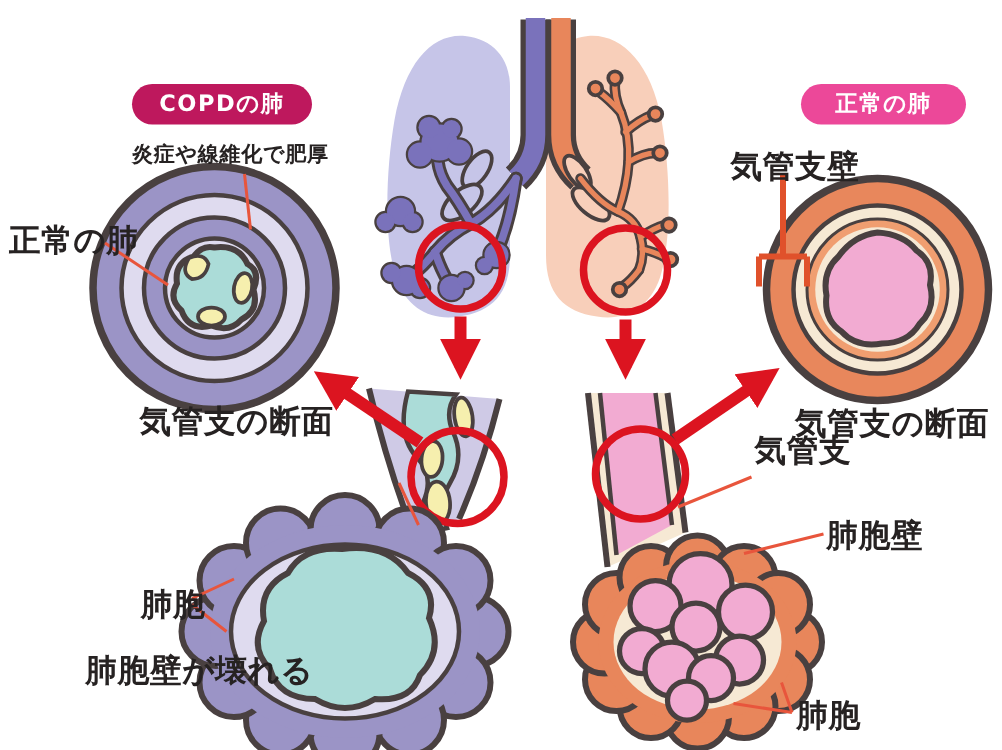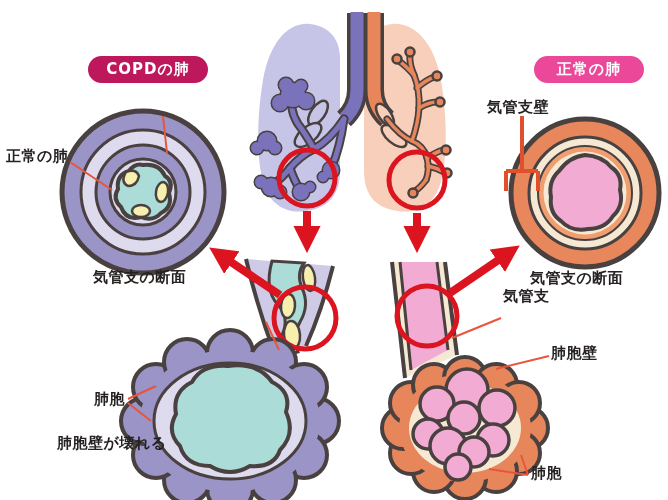--- a/index.html
+++ b/index.html
@@ -1,19 +1,19 @@
 <!DOCTYPE html>
 <html><head>
 <meta charset="utf-8">
 <style>
   html,body{margin:0;padding:0;background:#fff;}
   #stage{position:relative;width:668px;height:500px;background:#ffffff;overflow:hidden;
          font-family:"DejaVu Sans","Liberation Sans",sans-serif;}
   #art{position:absolute;left:0;top:0;}
-  .lbl{position:absolute;font-weight:700;color:#262222;font-size:15px;line-height:1.15;
+  .lbl{position:absolute;font-weight:700;color:#262222;font-size:21px;line-height:1.15;
        white-space:nowrap;letter-spacing:0.5px;}
   .badge{position:absolute;height:27px;line-height:27px;text-align:center;color:#ffffff;
          font-weight:700;font-size:15px;border-radius:14px;letter-spacing:1px;}
   .badge-copd{left:88px;top:56px;width:120px;background:#be185d;}
   .badge-normal{left:534px;top:56px;width:110px;background:#ec4899;}
   .l-thickening{left:88px;top:95px;font-size:14px;}
   .l-sputum{left:6px;top:148px;}
   .l-copd-cross{left:93px;top:269px;}
   .l-narrowing{left:139px;top:302px;}
   .l-copd-alveoli{left:94px;top:391px;}
@@ -251,20 +251,21 @@
     <line x1="501" y1="318" x2="452" y2="338"></line>
     <line x1="549" y1="356" x2="496" y2="369"></line>
     <path d="M 128 399 L 156 386 M 128 403 L 151 421"></path>
     <path d="M 528 475 L 489 469 M 528 475 L 521 455"></path>
   </g>
 </svg>
 
 <div class="badge badge-copd">COPDの肺</div>
 <div class="badge badge-normal">正常の肺</div>
 
+<div class="lbl l-thickening">炎症や線維化で肥厚</div>
 <div class="lbl l-sputum">正常の肺</div>
 <div class="lbl l-copd-cross">気管支の断面</div>
 <div class="lbl l-copd-alveoli">肺胞</div>
 <div class="lbl l-wall-destroyed">肺胞壁が壊れる</div>
 
 <div class="lbl l-bronchial-wall">気管支壁</div>
 <div class="lbl l-normal-cross">気管支の断面</div>
 <div class="lbl l-bronchus">気管支</div>
 <div class="lbl l-alveolar-wall">肺胞壁</div>
 <div class="lbl l-normal-alveoli">肺胞</div>

